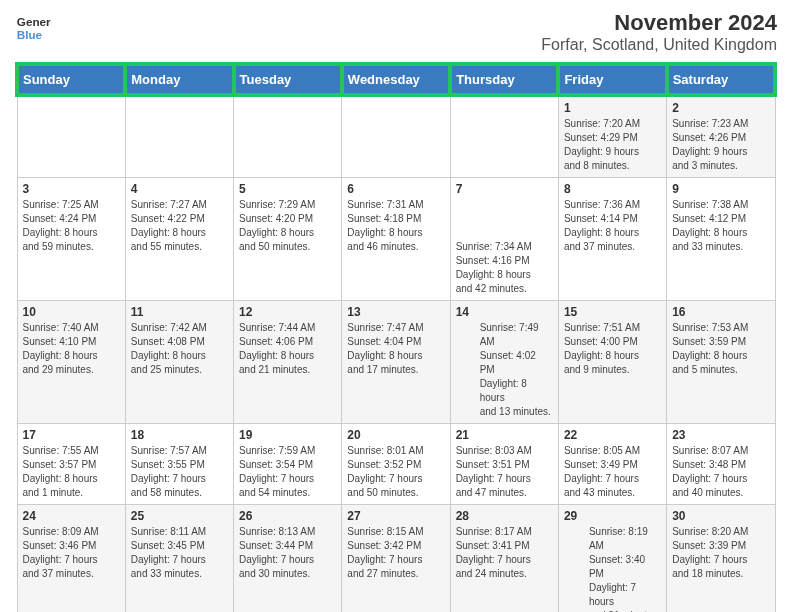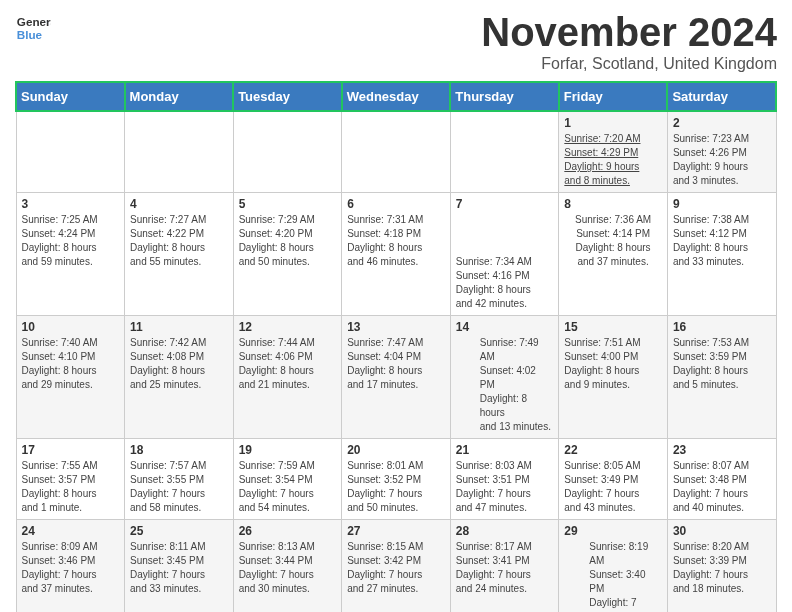--- a/index.html
+++ b/index.html
@@ -22,41 +22,41 @@
       gap: 4px;
     }
     .logo-icon {
       width: 36px;
       height: 36px;
     }
     .title-area {
       text-align: right;
     }
     .month-title {
-      font-size: 40px;
+      font-size: 22px;
       font-weight: bold;
       color: #333;
     }
     .subtitle {
       font-size: 16px;
       color: #555;
     }
     table {
       width: 100%;
       border-collapse: collapse;
       font-size: 11px;
     }
     thead tr th {
       background-color: #3a7abf;
       color: #fff;
       padding: 6px 4px;
       text-align: left;
       font-size: 13px;
       font-weight: bold;
-      border: 2px solid #22c55e;
+      border: 4px solid #22c55e;
     }
     tbody tr td {
       border: 1px solid #ccc;
       vertical-align: top;
       padding: 4px 5px;
       width: 14.28%;
       height: 80px;
       background: #fff;
       color: #333;
     }
@@ -111,21 +111,21 @@
   </thead>
   <tbody id="calendar-body">
   <tr>
         <td class="empty-cell"></td>
         <td class="empty-cell"></td>
         <td class="empty-cell"></td>
         <td class="empty-cell"></td>
         <td class="empty-cell"></td>
         <td>
           <div class="day-num">1</div>
-          <div class="day-info" style="white-space: pre-line; text-decoration: underline;">Sunrise: 7:20 AM
+          <div class="day-info" style="white-space: pre-line;">Sunrise: 7:20 AM
 Sunset: 4:29 PM
 Daylight: 9 hours
 and 8 minutes.</div>
         </td>
         <td>
           <div class="day-num">2</div>
           <div class="day-info" style="white-space: pre-line;">Sunrise: 7:23 AM
 Sunset: 4:26 PM
 Daylight: 9 hours
 and 3 minutes.</div>
@@ -162,21 +162,21 @@
         </td>
         <td>
           <div class="day-num">7</div>
           <div class="day-info" style="white-space: pre-line; margin-top: 44px;">Sunrise: 7:34 AM
 Sunset: 4:16 PM
 Daylight: 8 hours
 and 42 minutes.</div>
         </td>
         <td>
           <div class="day-num">8</div>
-          <div class="day-info" style="white-space: pre-line; text-align: center;">Sunrise: 7:36 AM
+          <div class="day-info" style="white-space: pre-line;">Sunrise: 7:36 AM
 Sunset: 4:14 PM
 Daylight: 8 hours
 and 37 minutes.</div>
         </td>
         <td>
           <div class="day-num">9</div>
           <div class="day-info" style="white-space: pre-line;">Sunrise: 7:38 AM
 Sunset: 4:12 PM
 Daylight: 8 hours
 and 33 minutes.</div>

